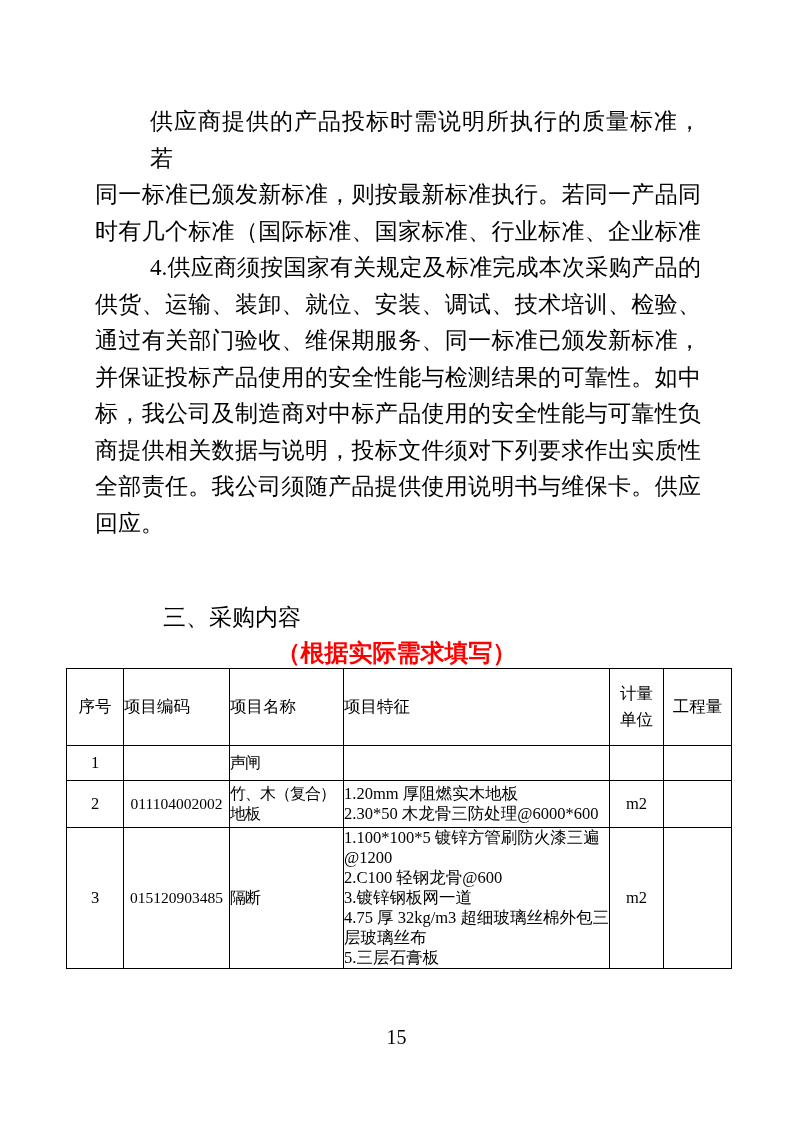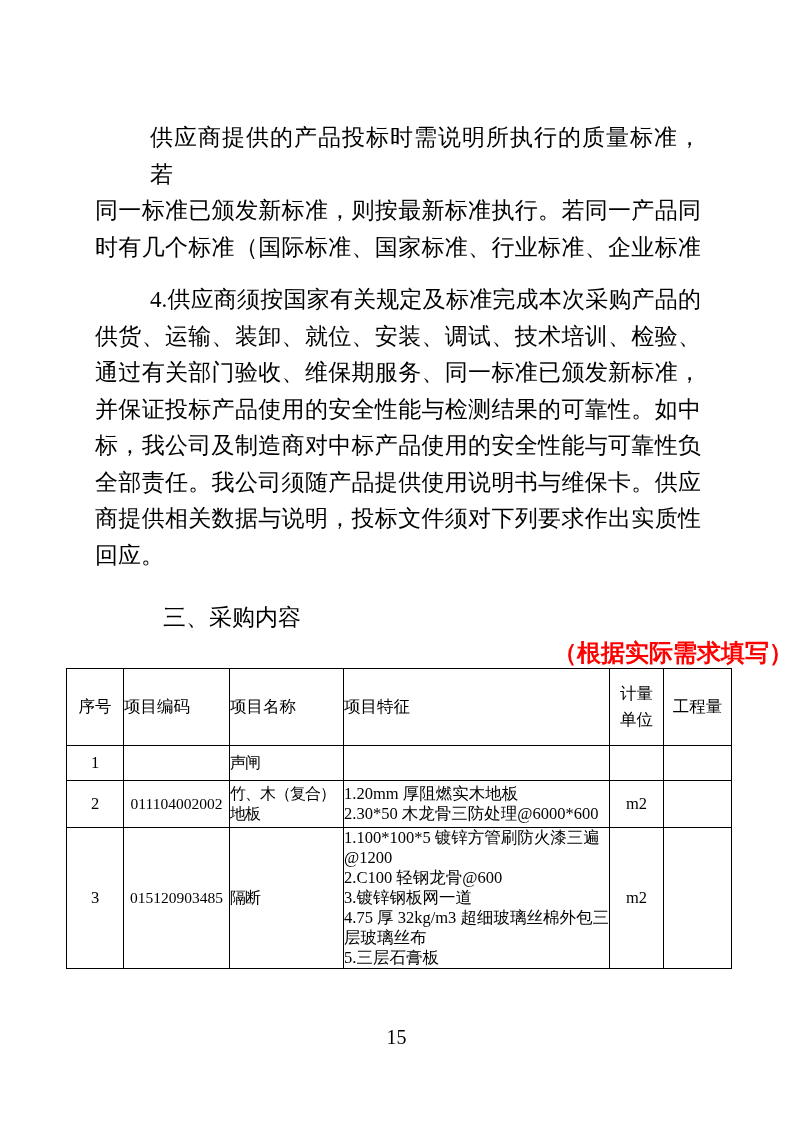--- a/index.html
+++ b/index.html
@@ -10,28 +10,28 @@
     color:#000000;
     font-family:"Liberation Serif","DejaVu Serif",serif;
     overflow:hidden;
   }
   .body-text {
     position:absolute; left:95px; top:104px; width:606px;
     font-size:23px; line-height:36.5px;
   }
   .bline { text-align:justify; text-align-last:justify; }
   .bline.plast { text-align-last:left; }
-  .bline.indent { padding-left:55px;margin-top:16px; }
+  .bline.indent { padding-left:55px; }
   .section-heading {
     position:absolute; left:163px; top:603px;
     font-size:23px; line-height:30px;
   }
   .fill-note {
     position:absolute; left:0; top:638px; width:100%;
-    text-align:right; font-size:24px; font-weight:bold; line-height:30px;
+    text-align:center; font-size:24px; font-weight:bold; line-height:30px;
   }
   table.proc {
     position:absolute; left:66px; top:668px;
     width:665px; border-collapse:collapse; table-layout:fixed;
     font-size:16.5px;
   }
   table.proc th, table.proc td {
     border:1.5px solid #000000;
     font-weight:normal; padding:0;
     vertical-align:middle; overflow:hidden;
@@ -59,22 +59,22 @@
 
   <div class="body-text">
       <div class="bline indent">供应商提供的产品投标时需说明所执行的质量标准，若</div>
       <div class="bline">同一标准已颁发新标准，则按最新标准执行。若同一产品同</div>
       <div class="bline">时有几个标准（国际标准、国家标准、行业标准、企业标准</div>
       <div class="bline indent">4.供应商须按国家有关规定及标准完成本次采购产品的</div>
       <div class="bline">供货、运输、装卸、就位、安装、调试、技术培训、检验、</div>
       <div class="bline">通过有关部门验收、维保期服务、同一标准已颁发新标准，</div>
       <div class="bline">并保证投标产品使用的安全性能与检测结果的可靠性。如中</div>
       <div class="bline">标，我公司及制造商对中标产品使用的安全性能与可靠性负</div>
+      <div class="bline">商提供相关数据与说明，投标文件须对下列要求作出实质性</div>
       <div class="bline">全部责任。我公司须随产品提供使用说明书与维保卡。供应</div>
-      <div class="bline">商提供相关数据与说明，投标文件须对下列要求作出实质性</div>
       <div class="bline plast">回应。</div>
     </div>
 
   <div class="section-heading">三、采购内容</div>
 
   <div class="fill-note" style="color: rgb(255, 0, 0);">（根据实际需求填写）</div>
 
   <table class="proc">
     <colgroup>
       <col style="width:57px">

